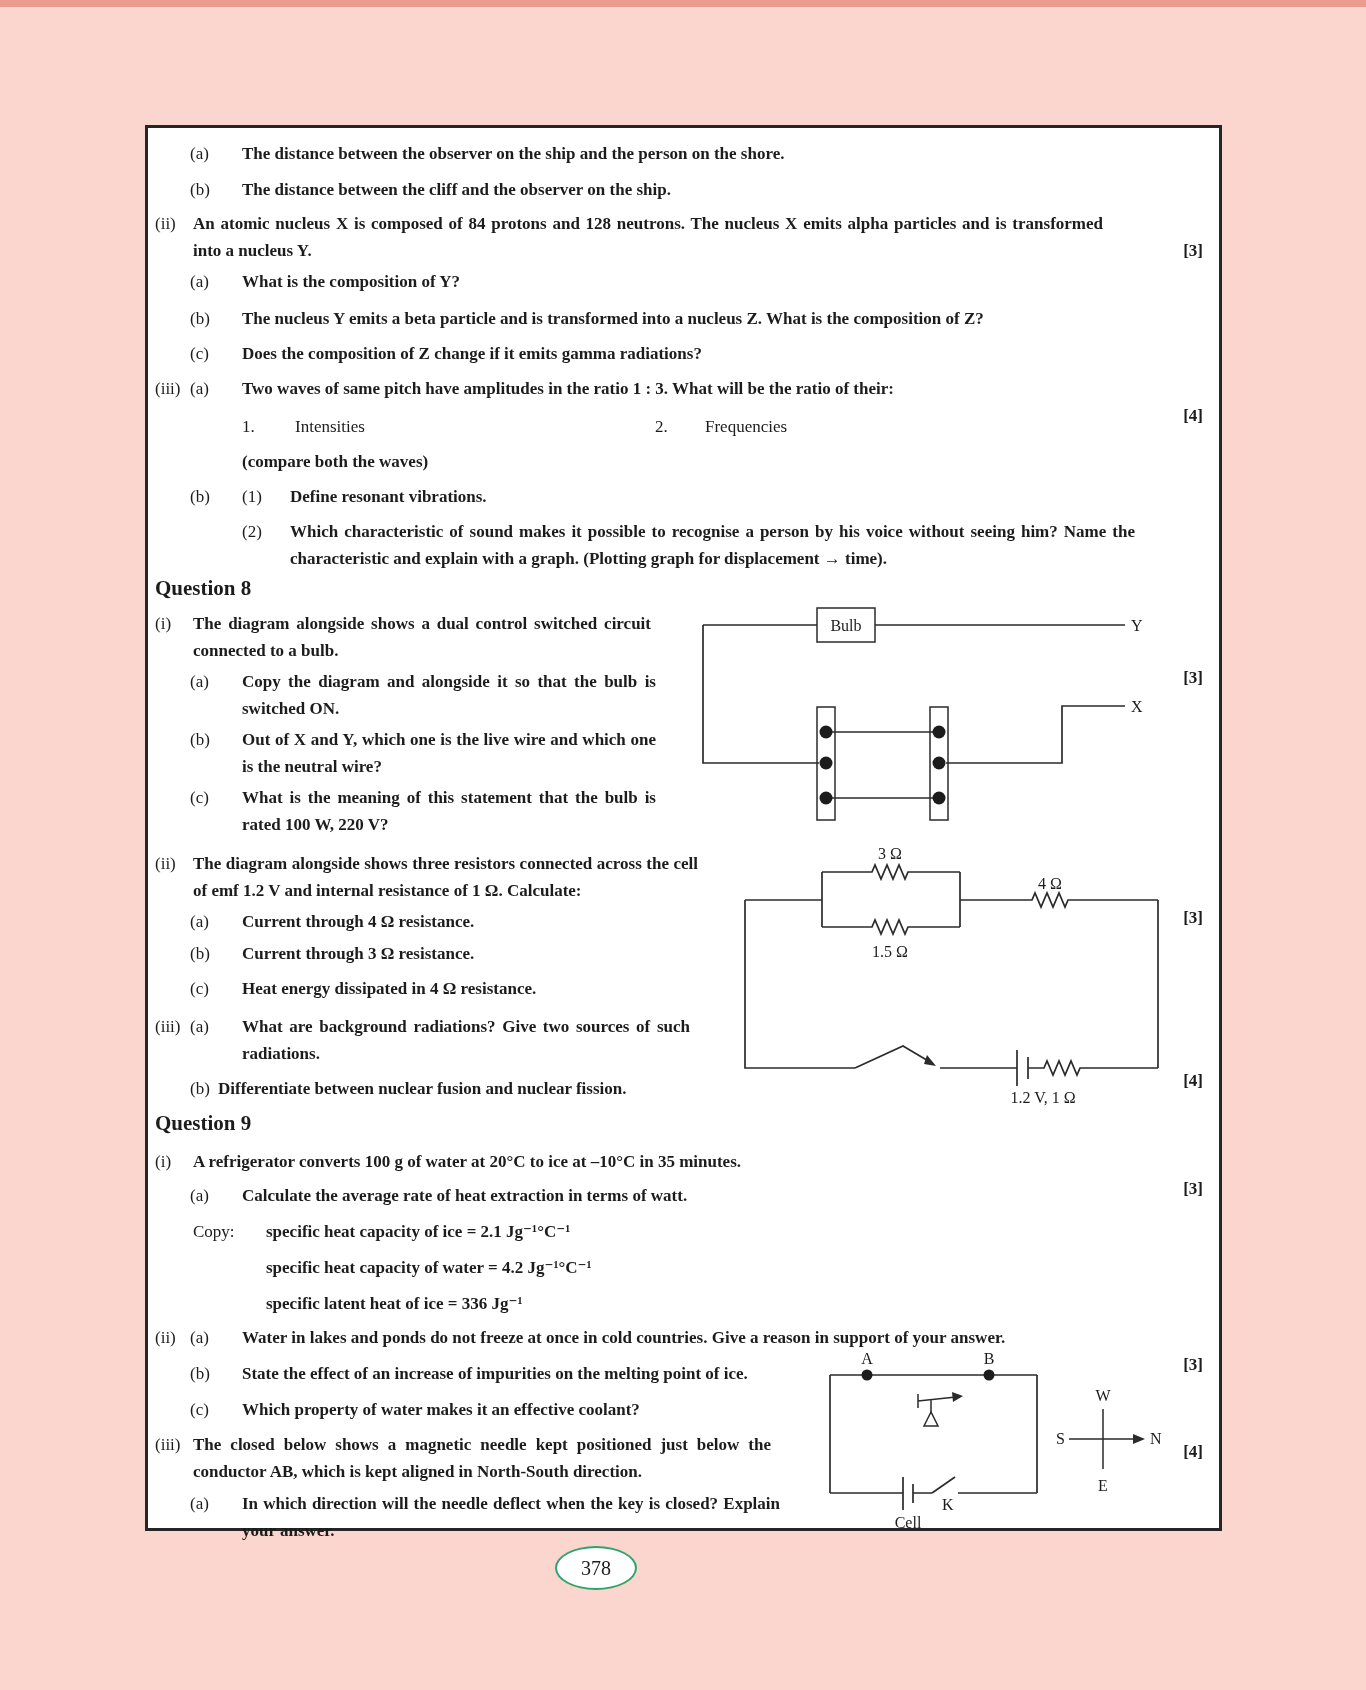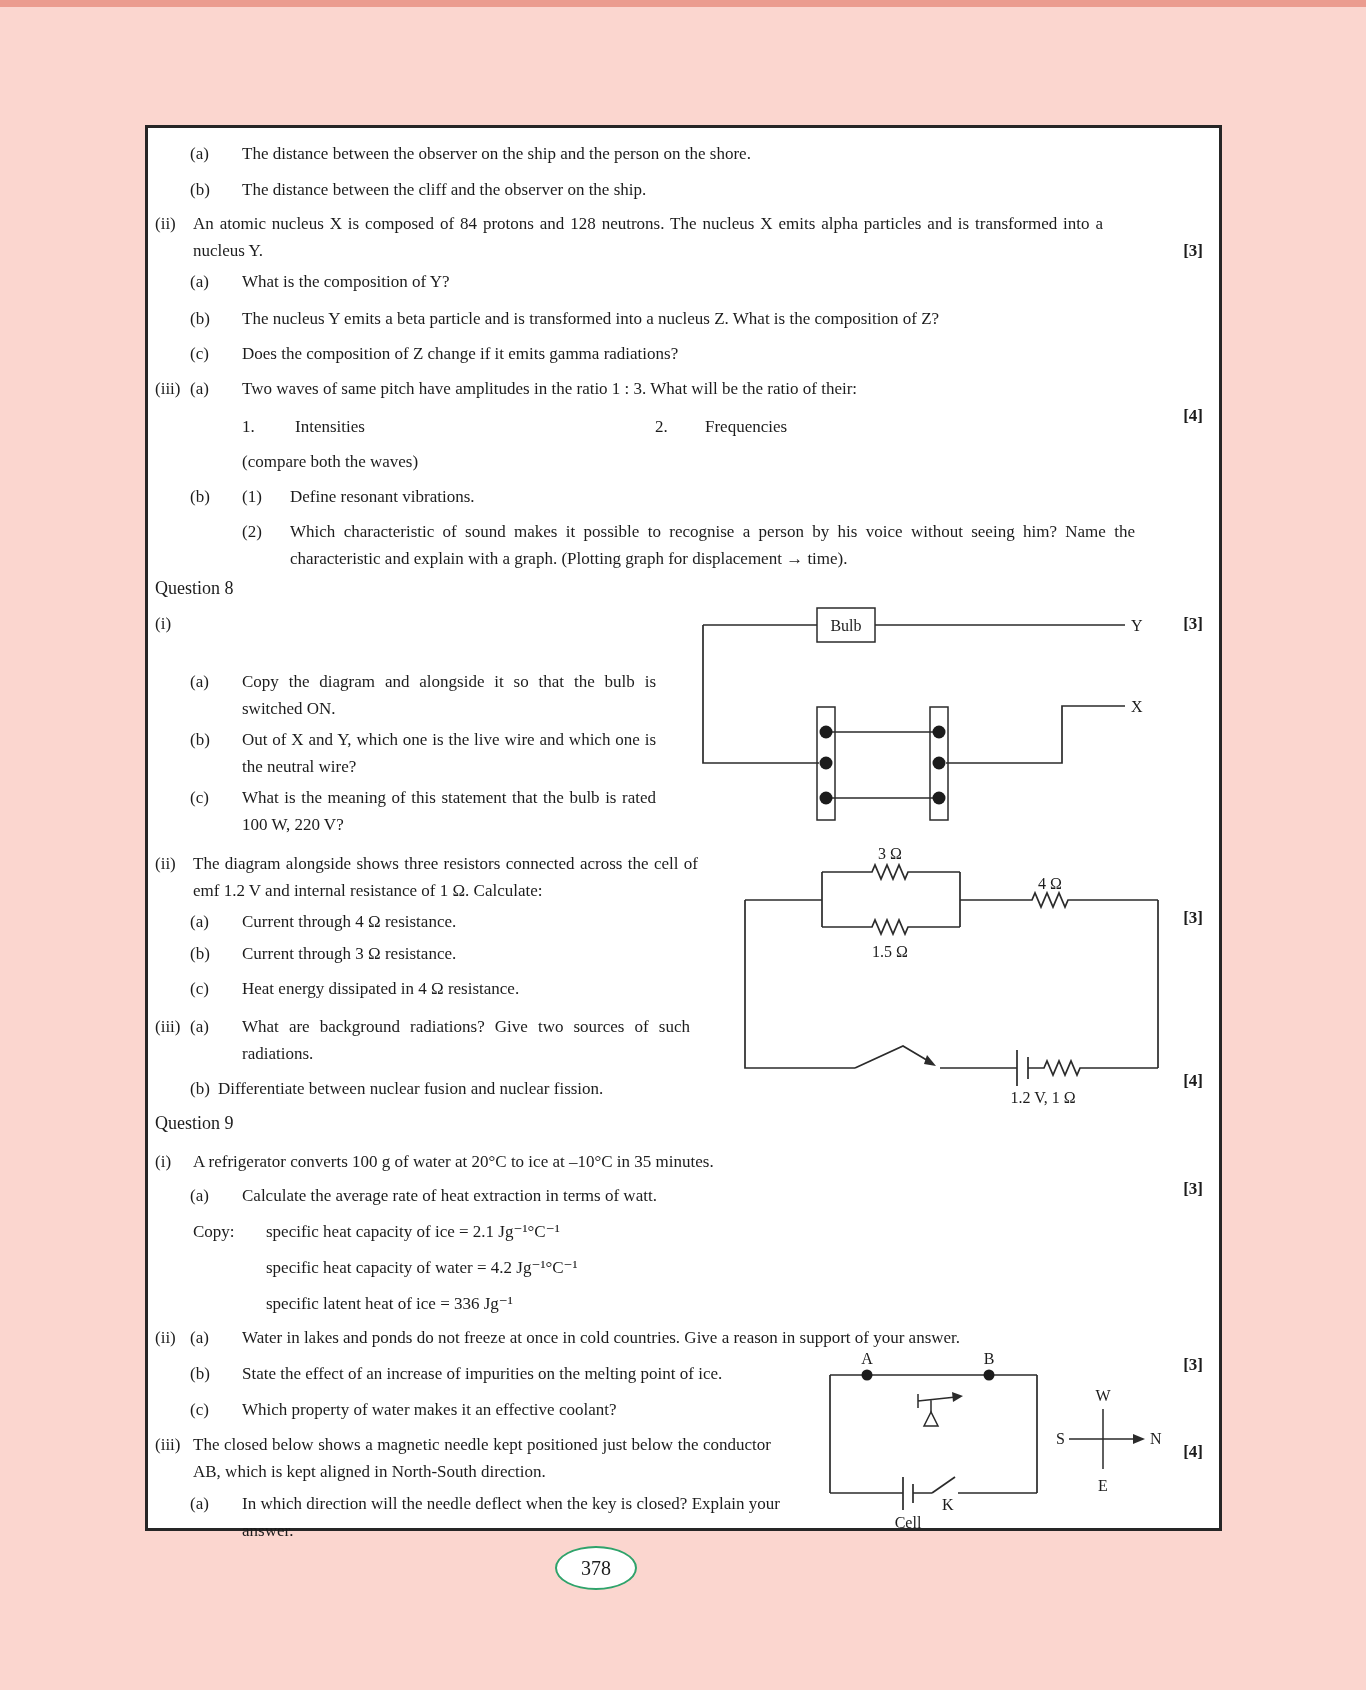--- a/index.html
+++ b/index.html
@@ -3,24 +3,24 @@
 <meta charset="utf-8">
 <style>
   html,body{margin:0;padding:0;background:#fbd6cf;}
   .page{position:relative;width:1366px;height:1690px;background:#fbd6cf;overflow:hidden;
         font-family:"Liberation Serif","DejaVu Serif",serif;color:#1c1c1c;}
   .topstrip{position:absolute;left:0;top:0;right:0;height:7px;background:#eb9c8f;}
   .page-box{position:absolute;left:145px;top:125px;width:1071px;height:1400px;
             border:3px solid #262626;background:#ffffff;}
   .row{position:absolute;left:0;width:1065px;font-size:17px;line-height:27px;}
   .row .lb{position:absolute;top:0;white-space:nowrap;}
-  .row .tx{display:block;}
+  .row .tx{display:block;font-weight:bold;}
   .row .sp{position:absolute;top:0;white-space:nowrap;}
   .just .tx{text-align:justify;}
-  .head .tx{font-weight:normal;font-size:18px;}
+  .head .tx{font-weight:bold;font-size:21px;}
   .mk{position:absolute;right:10px;font-weight:bold;white-space:nowrap;}
   svg{position:absolute;overflow:visible;}
   svg text{font-family:"Liberation Serif","DejaVu Serif",serif;font-size:16px;fill:#1c1c1c;}
   .wire{stroke:#2b2b2b;stroke-width:1.7;fill:none;}
   .thin{stroke:#2b2b2b;stroke-width:1.5;fill:none;}
   .dot{fill:#1c1c1c;stroke:none;}
   .solid{fill:#2b2b2b;stroke:none;}
   .openfig{fill:#ffffff;stroke:#2b2b2b;stroke-width:1.5;}
   .badge{position:absolute;left:555px;top:1546px;width:78px;height:40px;background:#fff;
          border:2px solid #2fa36b;border-radius:50%;display:flex;align-items:center;
@@ -81,20 +81,21 @@
     </div>
     <div class="row just" style="top:390px">
       <span class="lb" style="left:94px">(2)</span>
       <span class="tx" style="margin-left:142px;width:845px">Which characteristic of sound makes it possible to recognise a person by his voice without seeing him? Name the characteristic and explain with a graph. (Plotting graph for displacement → time).</span>
     </div>
     <div class="row head" style="top:447px">
       <span class="tx" style="margin-left:7px">Question 8</span>
     </div>
     <div class="row just" style="top:482px">
       <span class="lb" style="left:7px">(i)</span>
+      <span class="tx" style="margin-left:45px;width:458px">The diagram alongside shows a dual control switched circuit connected to a bulb.</span>
       <span class="mk">[3]</span>
     </div>
     <div class="row just" style="top:540px">
       <span class="lb" style="left:42px">(a)</span>
       <span class="tx" style="margin-left:94px;width:414px">Copy the diagram and alongside it so that the bulb is switched ON.</span>
     </div>
     <div class="row just" style="top:598px">
       <span class="lb" style="left:42px">(b)</span>
       <span class="tx" style="margin-left:94px;width:414px">Out of X and Y, which one is the live wire and which one is the neutral wire?</span>
     </div>

